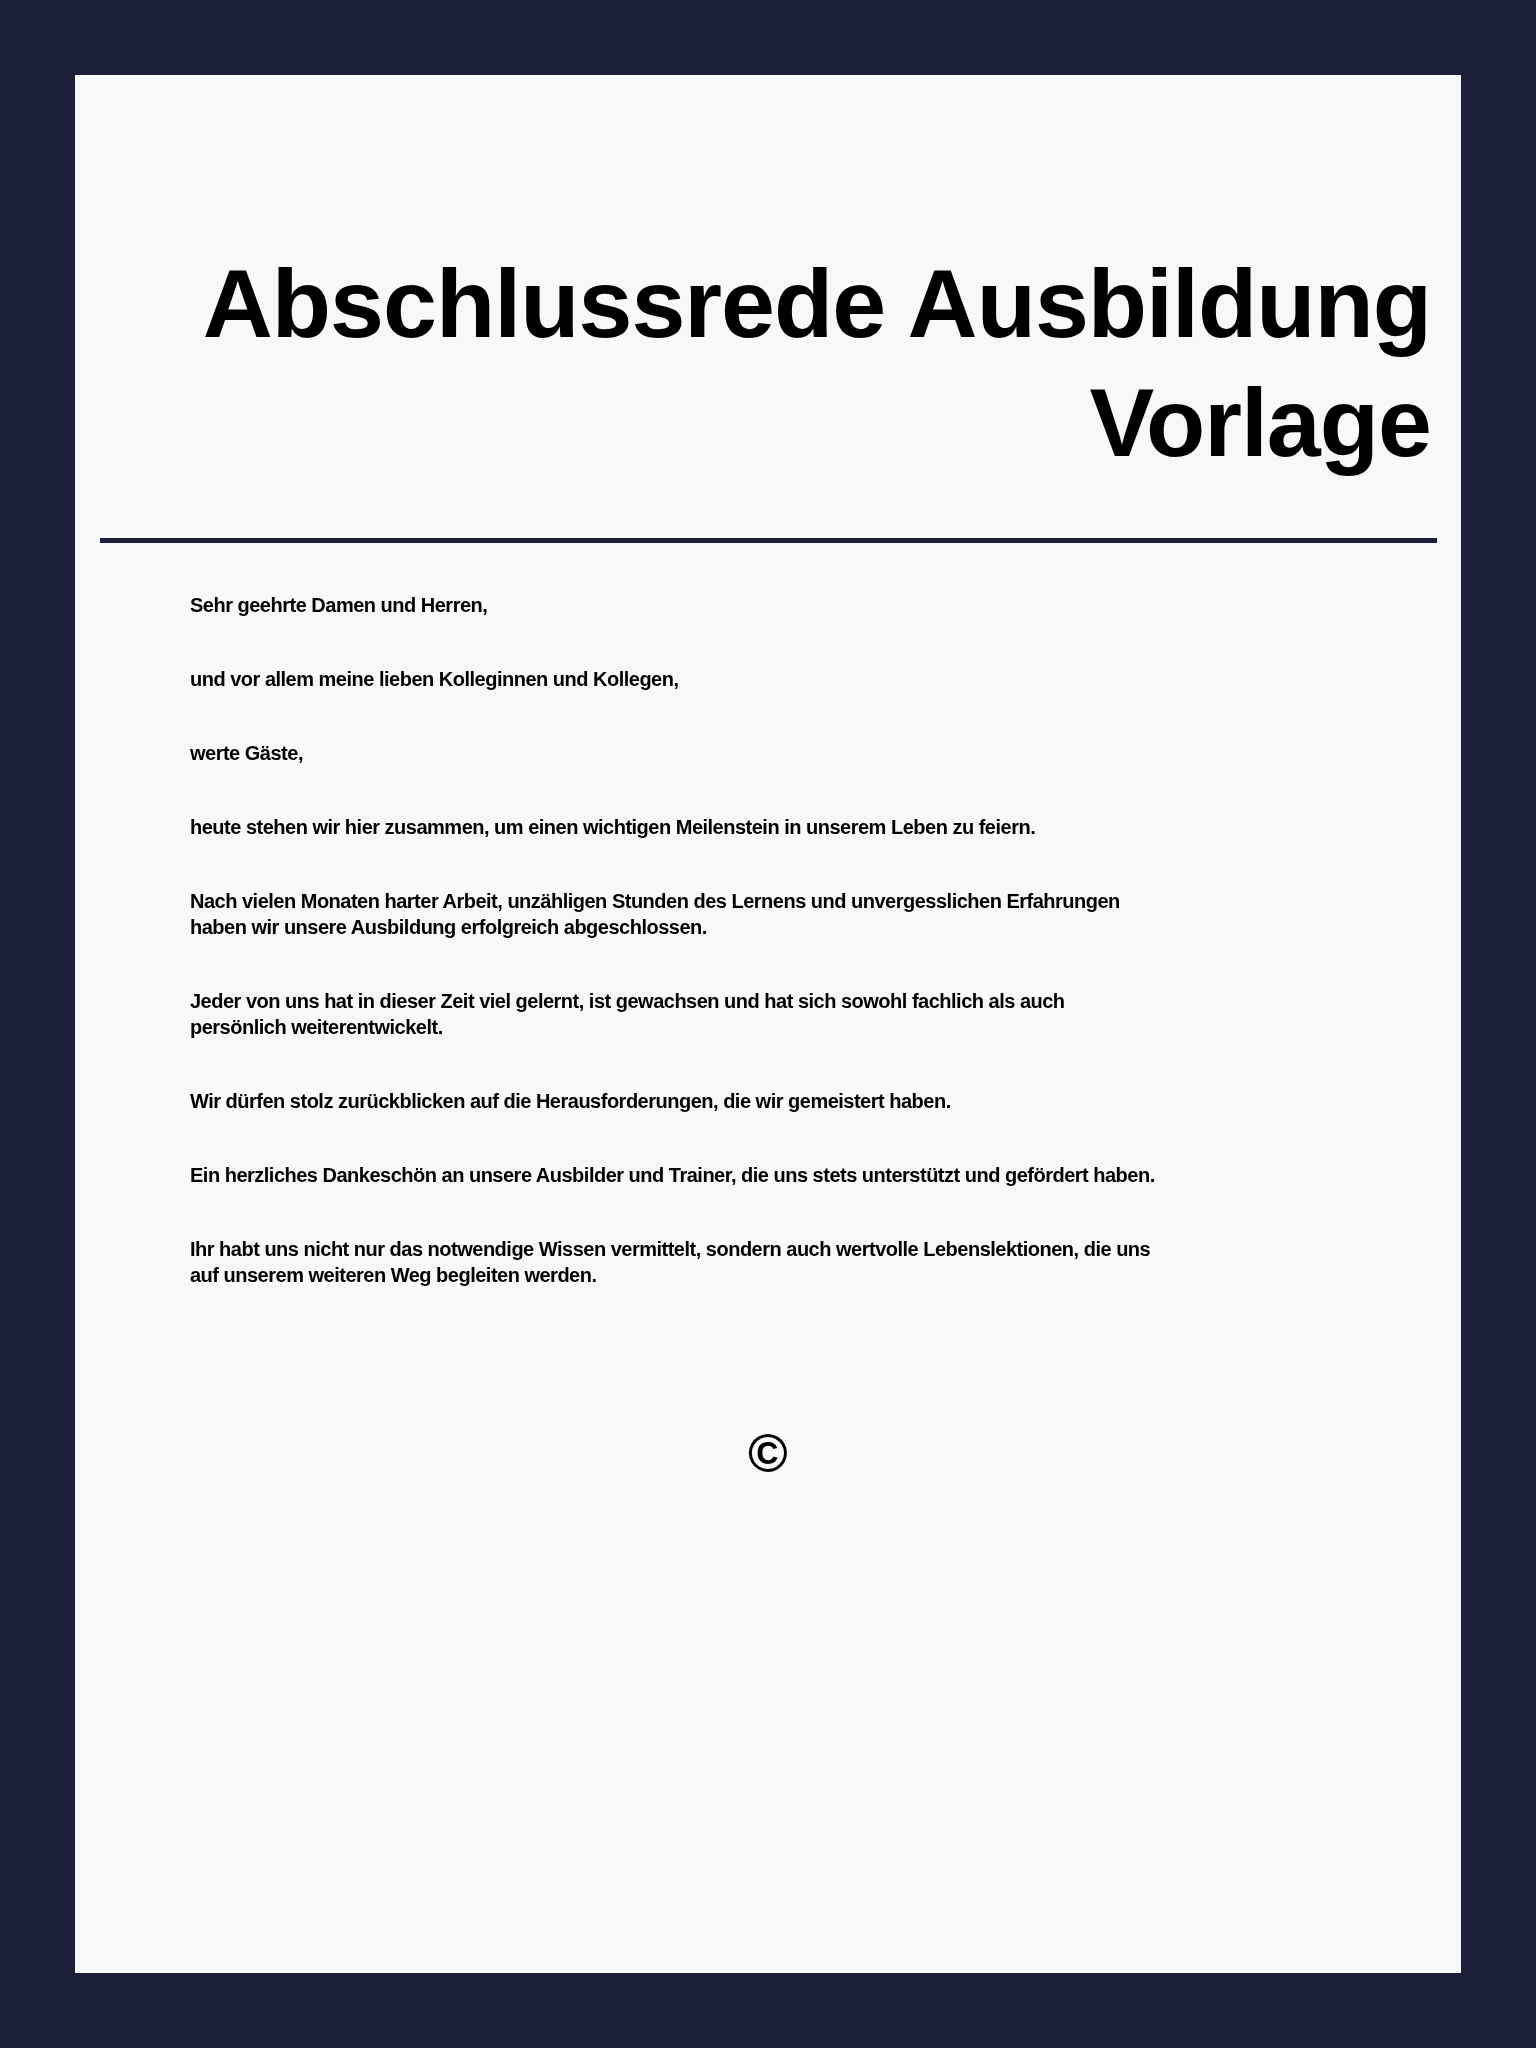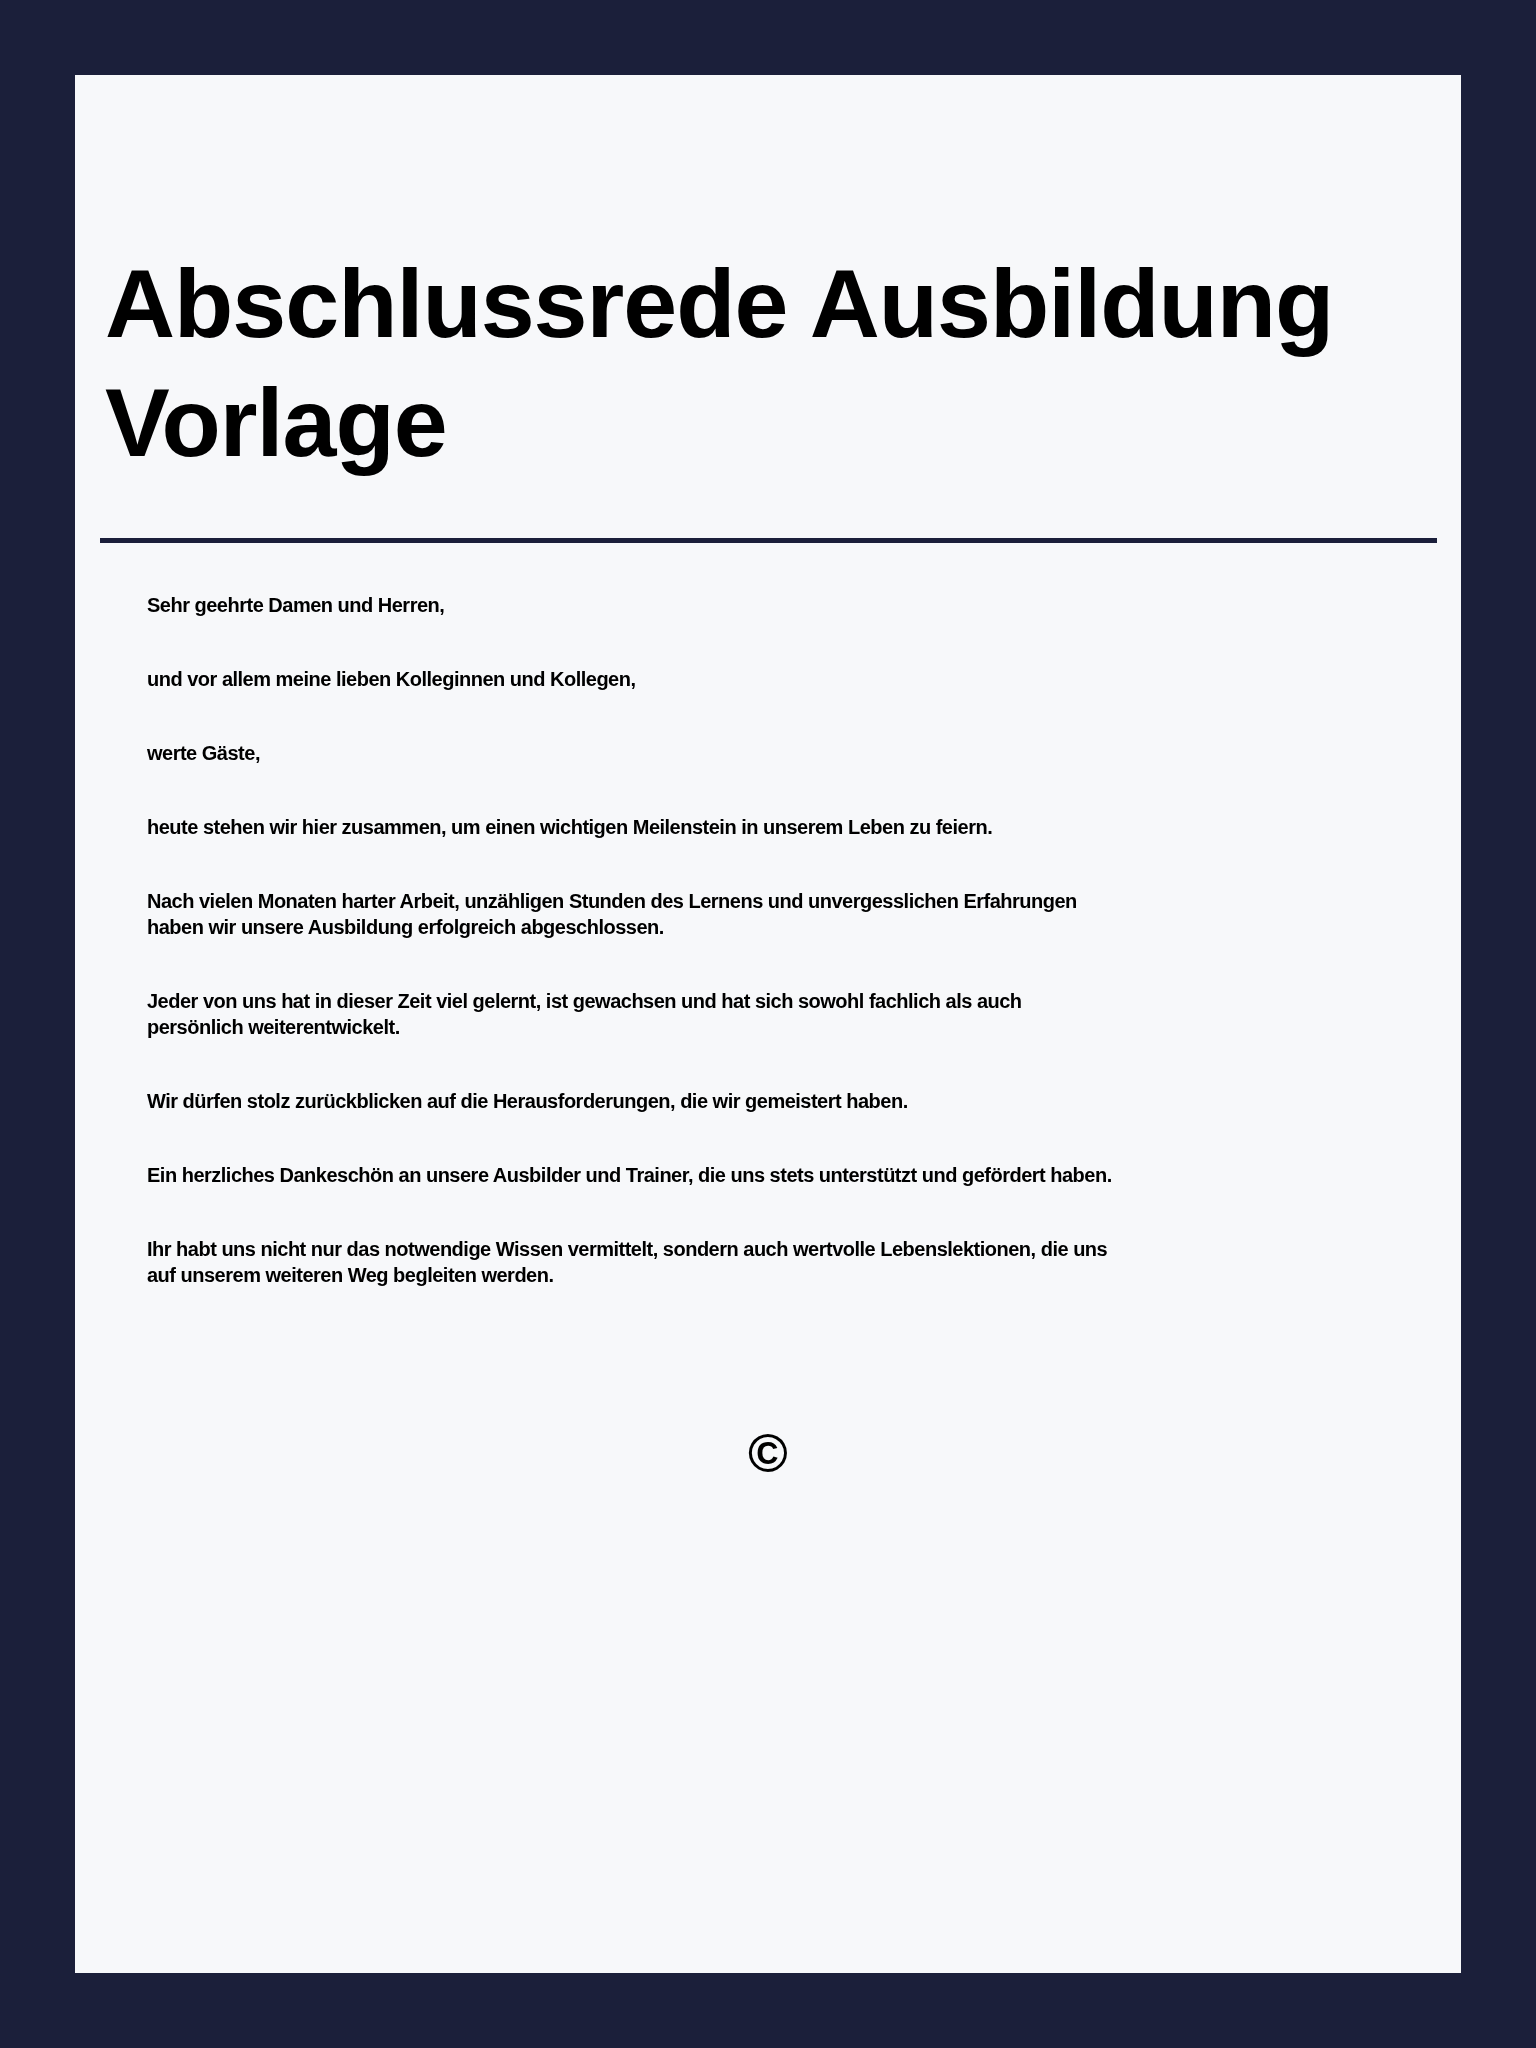--- a/index.html
+++ b/index.html
@@ -23,31 +23,31 @@
     height: 1898px;
     background: var(--card);
   }
   .title {
     margin: 169px 30px 0 30px;
     font-size: 97px;
     line-height: 119px;
     font-weight: bold;
     letter-spacing: -1px;
     color: var(--text);
-    text-align: left;
+    text-align: right;
     white-space: pre-line;
   }
   .rule {
     margin: 56px 24px 0 25px;
     height: 5px;
     background: var(--navy);
   }
   .speech {
     margin-top: 49px;
-    padding-left: 72px;
+    padding-left: 115px;
     padding-right: 30px;
   }
   .para {
     font-size: 20px;
     line-height: 26px;
     font-weight: bold;
     letter-spacing: -0.5px;
     color: var(--text);
     white-space: pre-line;
     margin-bottom: 48px;

